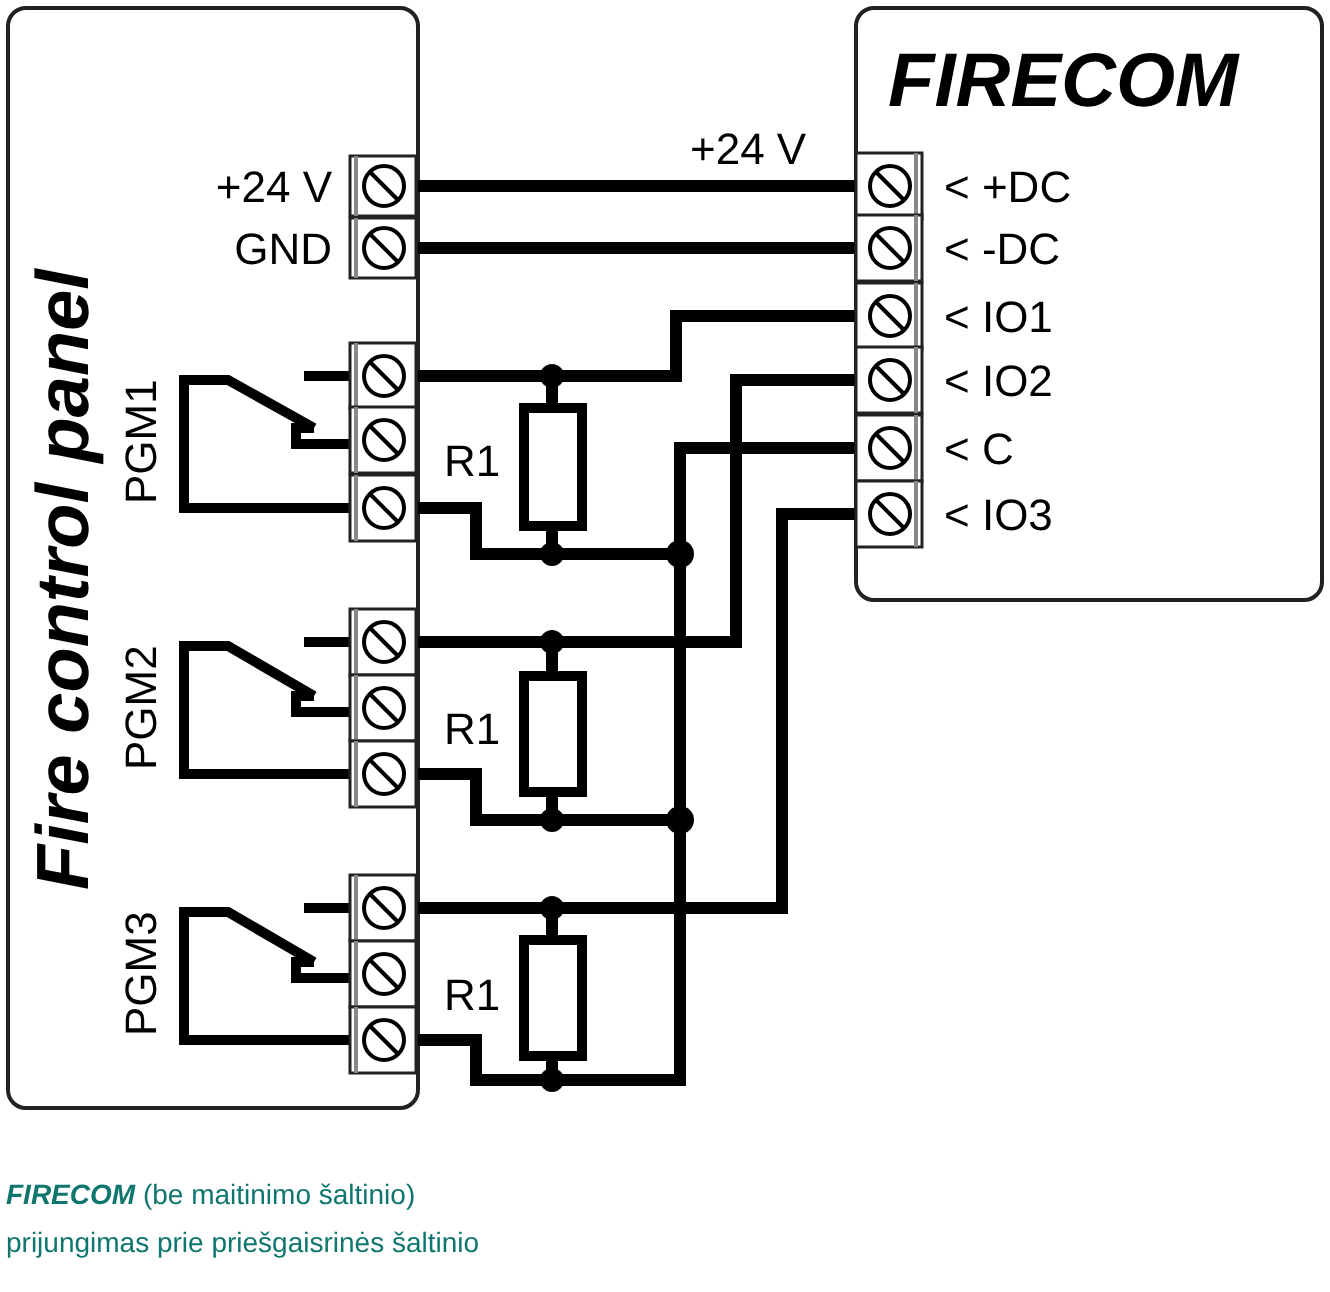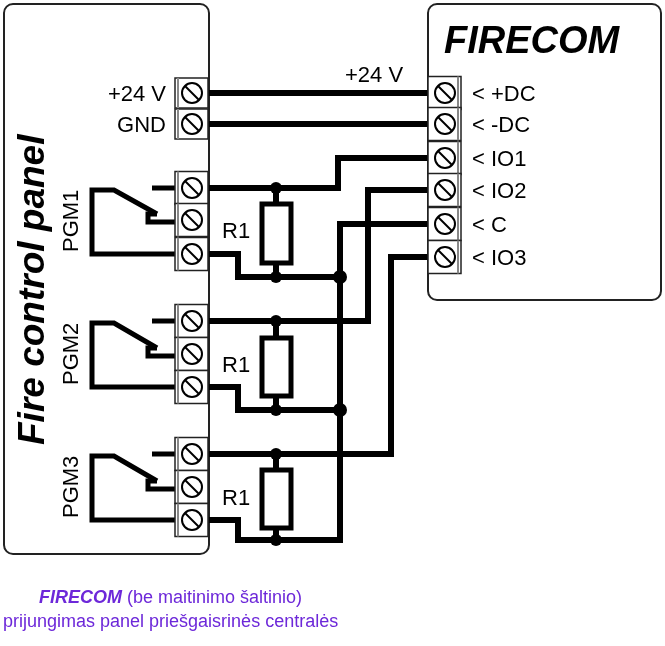--- a/index.html
+++ b/index.html
@@ -1,18 +1,18 @@
 <!DOCTYPE html>
 <html><head>
 <meta charset="utf-8">
 <style>
   html,body{margin:0;padding:0;background:#fff;}
   body{width:665px;height:646px;position:relative;overflow:hidden;font-family:"Liberation Sans",sans-serif;}
   svg{position:absolute;left:0;top:0;}
-  .caption{position:absolute;left:3px;top:585px;font-size:18px;line-height:24px;color:#6d28d9;text-align:center;}
+  .caption{position:absolute;left:3px;top:585px;font-size:14px;line-height:24px;color:#0f766e;}
   .caption b{font-style:italic;font-weight:bold;}
 </style>
 </head>
 <body>
 
 <svg width="665" height="646" viewBox="0 0 665 646">
 
   <rect x="4" y="4" width="205" height="550" rx="9" fill="#fff" stroke="#222" stroke-width="2"></rect>
   <text transform="translate(44,445) rotate(-90)" font-family="Liberation Sans, sans-serif" font-size="37" font-weight="bold" font-style="italic" fill="#000">Fire control panel</text>
 
@@ -219,14 +219,14 @@
           <line x1="458" x2="458" y1="240.5" y2="273.5" stroke="#888" stroke-width="2"></line>
           <circle cx="445" cy="257" r="10" fill="#fff" stroke="#000" stroke-width="2"></circle>
           <line x1="438" y1="250" x2="452" y2="264" stroke="#000" stroke-width="2"></line>
         </g>
       </g>
     </g>
 </svg>
 
 <div class="caption">
   <div><b>FIRECOM</b><span> (be maitinimo šaltinio)</span></div>
-  <div>prijungimas panel priešgaisrinės centralės</div>
+  <div>prijungimas prie priešgaisrinės šaltinio</div>
 </div>
 
 </body></html>

